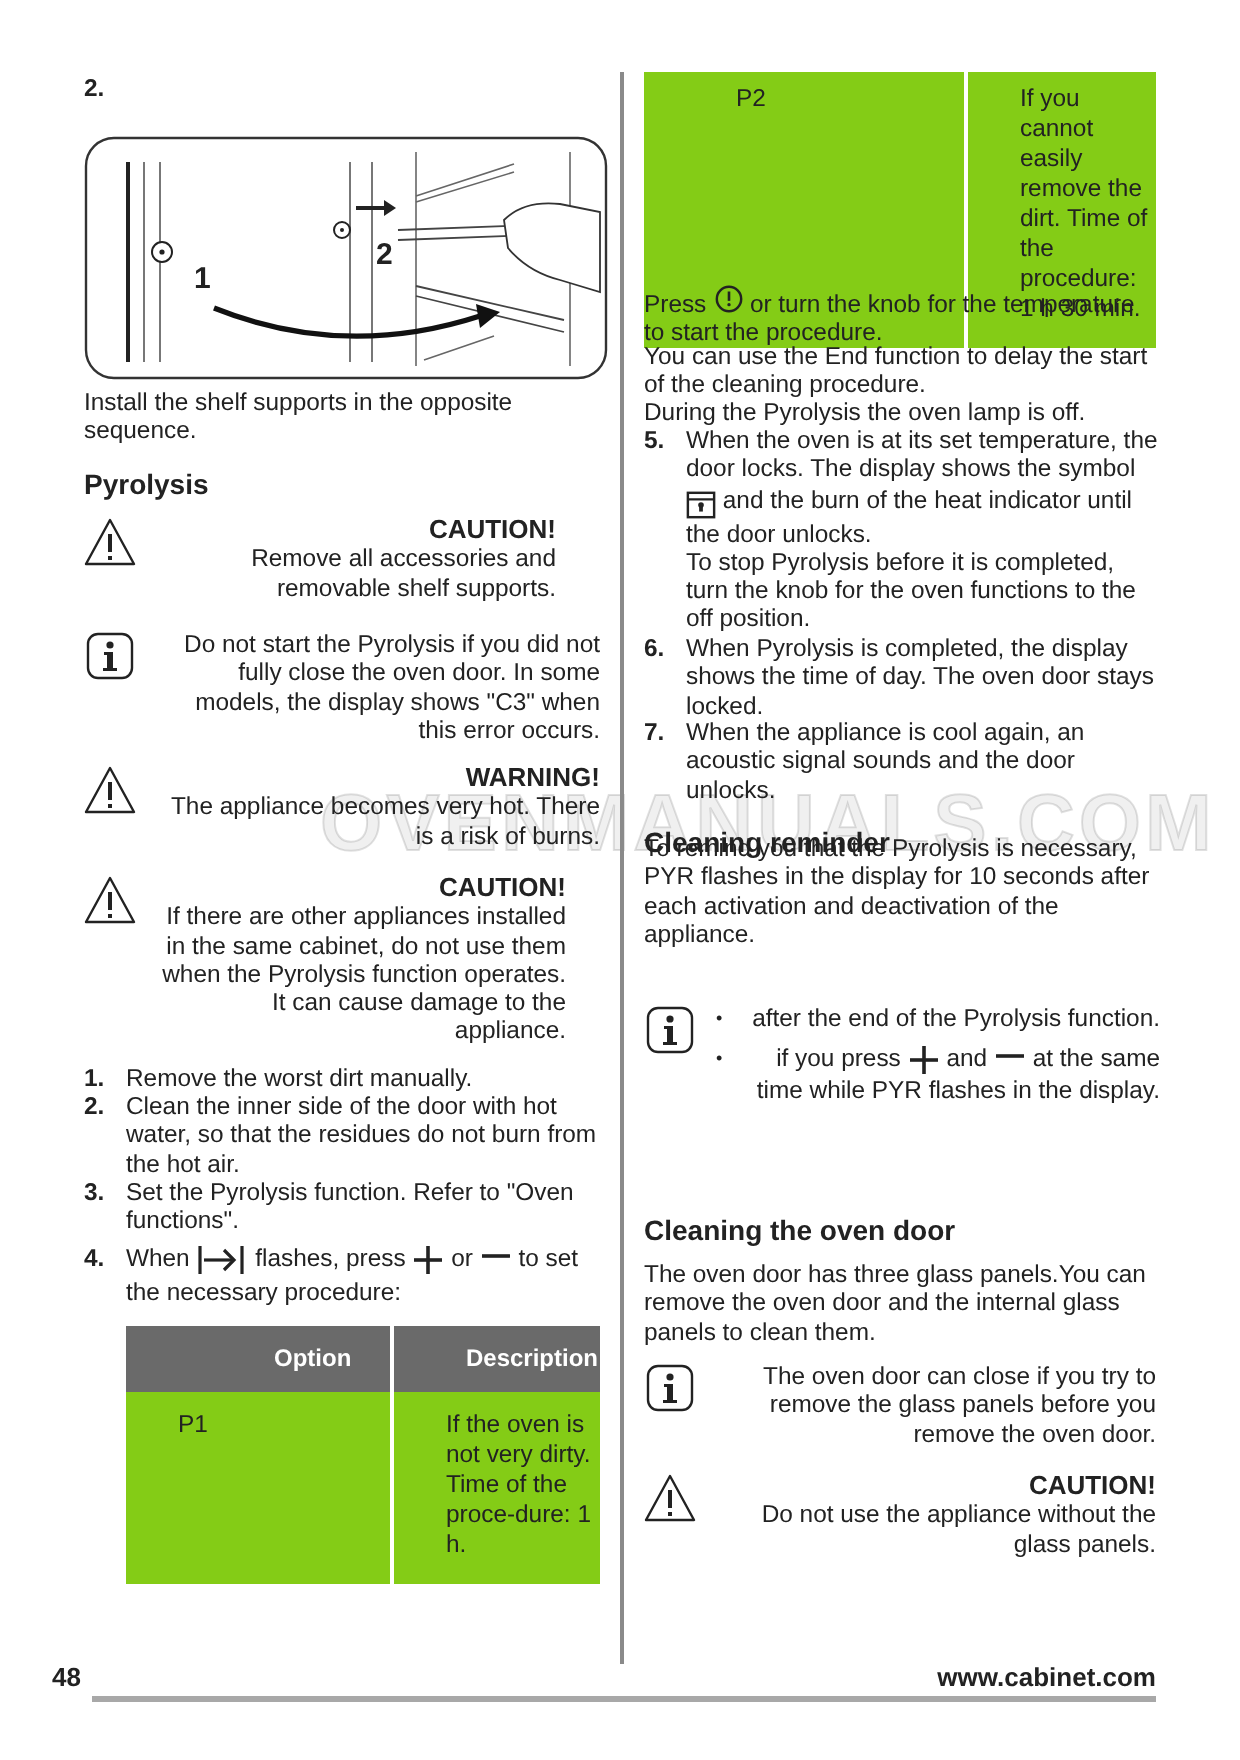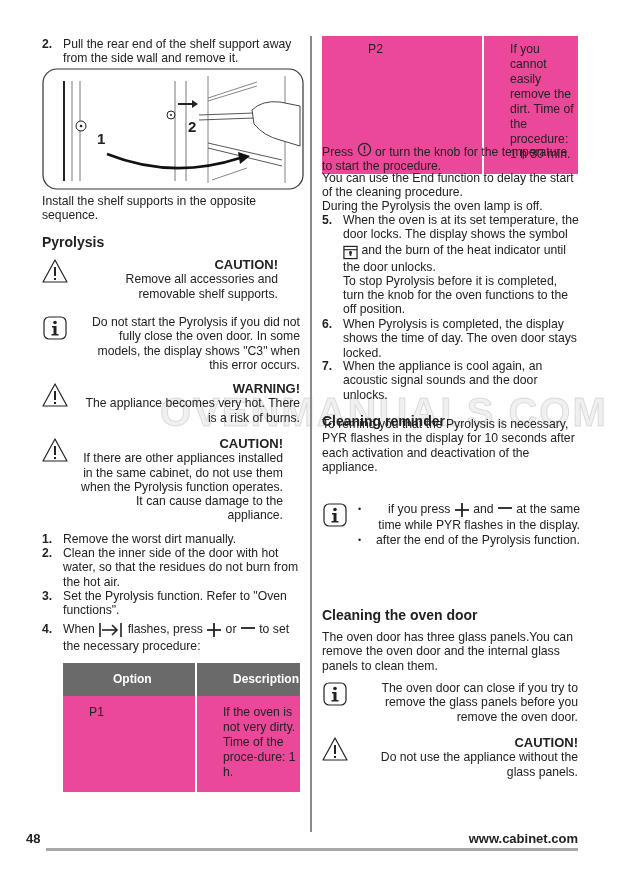--- a/index.html
+++ b/index.html
@@ -11,40 +11,39 @@
   .abs{position:absolute;}
   .num{font-weight:bold;display:inline-block;width:21px;}
   .step{position:absolute;padding-left:21px;}
   .step .num{position:absolute;left:0;top:0;}
   h3{margin:0;font-size:14px;font-weight:bold;position:absolute;}
   .note{position:absolute;padding-left:36px;text-align:right;}
   .note .ic{position:absolute;left:0;top:0;width:26px;height:26px;}
   .note b{display:block;font-size:13px;}
   .tbl{position:absolute;border-collapse:collapse;}
   .tbl th{background:#6a6a6a;color:#fff;font-weight:bold;font-size:12px;height:31px;text-align:left;border-right:2px solid #fff;}
-  .tbl td{background:#ec4899;vertical-align:top;border-right:2px solid #fff;}
+  .tbl td{background:#84cc16;vertical-align:top;border-right:2px solid #fff;}
   .footer-line{position:absolute;left:46px;top:848px;width:532px;height:3px;background:#a8a8a8;}
   .pagenum{position:absolute;left:26px;top:832px;font-weight:bold;font-size:13px;}
   .site{position:absolute;right:42px;top:832px;font-weight:bold;font-size:13px;}
   .watermark{position:absolute;left:160px;top:405px;font-size:40px;font-weight:bold;color:rgba(0,0,0,0.06);letter-spacing:2px;white-space:nowrap;-webkit-text-stroke:1px rgba(0,0,0,0.12);}
   .inl{display:inline-block;vertical-align:middle;}
   ul.b{list-style:none;margin:0;padding:0;}
   ul.b li{position:relative;padding-left:17px;}
   ul.b li:before{content:"•";position:absolute;left:0;font-size:9px;}
 </style>
 </head>
 <body>
 
 <div class="watermark">OVENMANUALS.COM</div>
 <div class="divider"></div>
 
 <div class="col left">
   <div class="step" style="top:37px;width:237px;">
     <span class="num">2.</span>
-    <span>Pull the rear end of the shelf support away from the side wall and remove it.</span>
   </div>
 
   <svg class="abs" style="left:0;top:68px;" width="262" height="122" viewBox="0 0 262 122">
     <rect x="1" y="1" width="260" height="120" rx="14" fill="#fff" stroke="#333" stroke-width="1.2"></rect>
     <line x1="22" y1="13" x2="22" y2="113" stroke="#222" stroke-width="2"></line>
     <line x1="30" y1="13" x2="30" y2="113" stroke="#555" stroke-width="0.8"></line>
     <line x1="38" y1="13" x2="38" y2="113" stroke="#555" stroke-width="0.8"></line>
     <circle cx="39" cy="58" r="5" fill="#fff" stroke="#222"></circle>
       <circle cx="39" cy="58" r="1.3" fill="#222"></circle>
     <text x="55" y="76" font-size="15" font-weight="bold" font-family="Liberation Sans, sans-serif" fill="#222">1</text>
@@ -141,21 +140,21 @@
     <span>or</span>
     <svg class="inl" width="16" height="16" viewBox="0 0 16 16">
         <line x1="1" y1="6" x2="15" y2="6" stroke="#222" stroke-width="1.8"></line>
       </svg>
     <span>to set the necessary procedure:</span>
   </div>
 
   <table class="tbl" style="left:21px;top:663px;width:237px;">
     <thead>
       <tr>
-        <th style="width:118px;padding-left:50px;">Option</th>
+        <th style="width:118px;padding-left:74px;">Option</th>
         <th style="padding-left:36px;border-right:none;">Description</th>
       </tr>
     </thead>
     <tbody>
       <tr>
         <td style="padding:9px 0 12px 26px;">P1</td>
         <td style="padding:9px 4px 12px 26px;border-right:none;line-height:15px;">If the oven is not very dirty. Time of the proce-dure: 1 h.</td>
       </tr>
     </tbody>
   </table>
@@ -207,33 +206,33 @@
   <h3 style="top:414px;left:0;">Cleaning reminder</h3>
   <div class="abs" style="top:417px;width:258px;">To remind you that the Pyrolysis is necessary, PYR flashes in the display for 10 seconds after each activation and deactivation of the appliance.</div>
 
   <div class="note" style="top:502px;width:222px;">
     <svg class="ic" viewBox="0 0 26 26">
         <rect x="2" y="2" width="22" height="22" rx="5" fill="none" stroke="#222" stroke-width="1.2"></rect>
         <circle cx="13" cy="7.5" r="1.8" fill="#222"></circle>
         <path d="M10 11 H14.5 V19 H16.5 V20.5 H9.5 V19 H11.5 V12.5 H10 Z" fill="#222"></path>
       </svg>
     <ul class="b">
+      <li style="margin-bottom:6px;">after the end of the Pyrolysis function.</li>
       <li style="line-height:15px;">
         <span>if you press</span>
         <svg class="inl" width="16" height="16" viewBox="0 0 16 16">
             <line x1="8" y1="1" x2="8" y2="15" stroke="#222" stroke-width="1.8"></line>
             <line x1="1" y1="8" x2="15" y2="8" stroke="#222" stroke-width="1.8"></line>
           </svg>
         <span>and</span>
         <svg class="inl" width="16" height="16" viewBox="0 0 16 16">
             <line x1="1" y1="6" x2="15" y2="6" stroke="#222" stroke-width="1.8"></line>
           </svg>
         <span>at the same time while PYR flashes in the display.</span>
       </li>
-      <li style="margin-bottom:6px;">after the end of the Pyrolysis function.</li>
     </ul>
   </div>
 
   <h3 style="top:608px;left:0;">Cleaning the oven door</h3>
   <div class="abs" style="top:630px;width:258px;">The oven door has three glass panels.You can remove the oven door and the internal glass panels to clean them.</div>
 
   <div class="note" style="top:681px;width:220px;">
     <svg class="ic" viewBox="0 0 26 26">
         <rect x="2" y="2" width="22" height="22" rx="5" fill="none" stroke="#222" stroke-width="1.2"></rect>
         <circle cx="13" cy="7.5" r="1.8" fill="#222"></circle>

